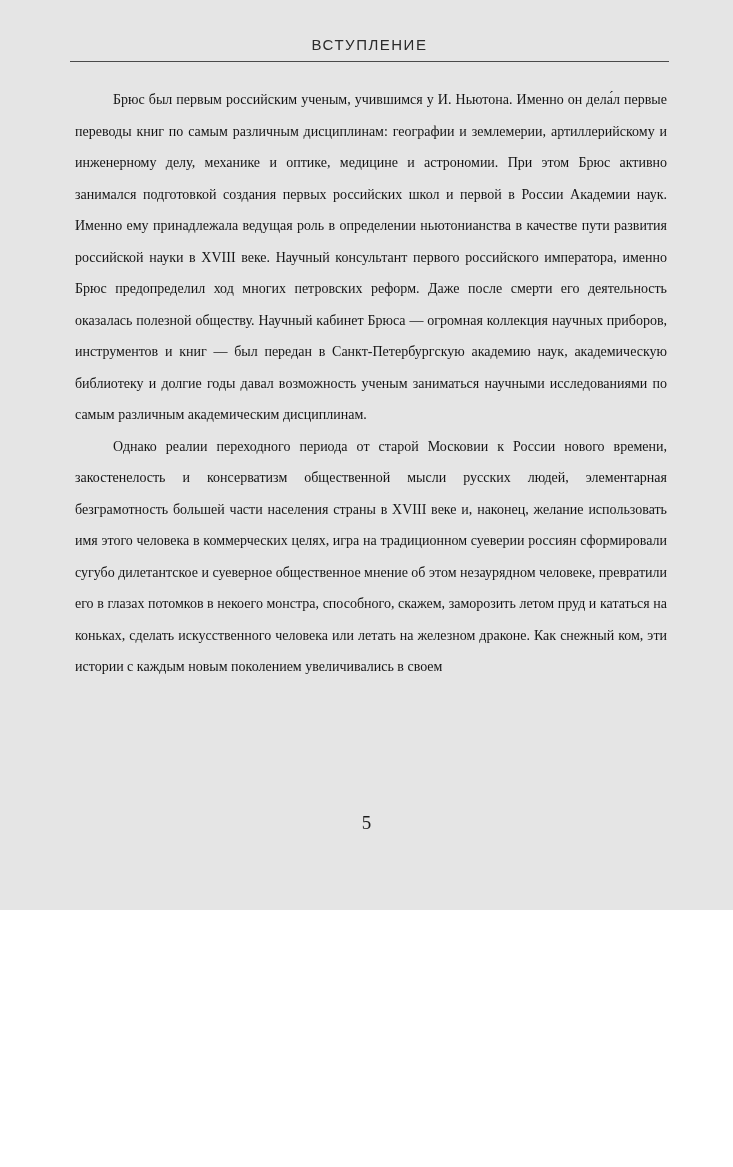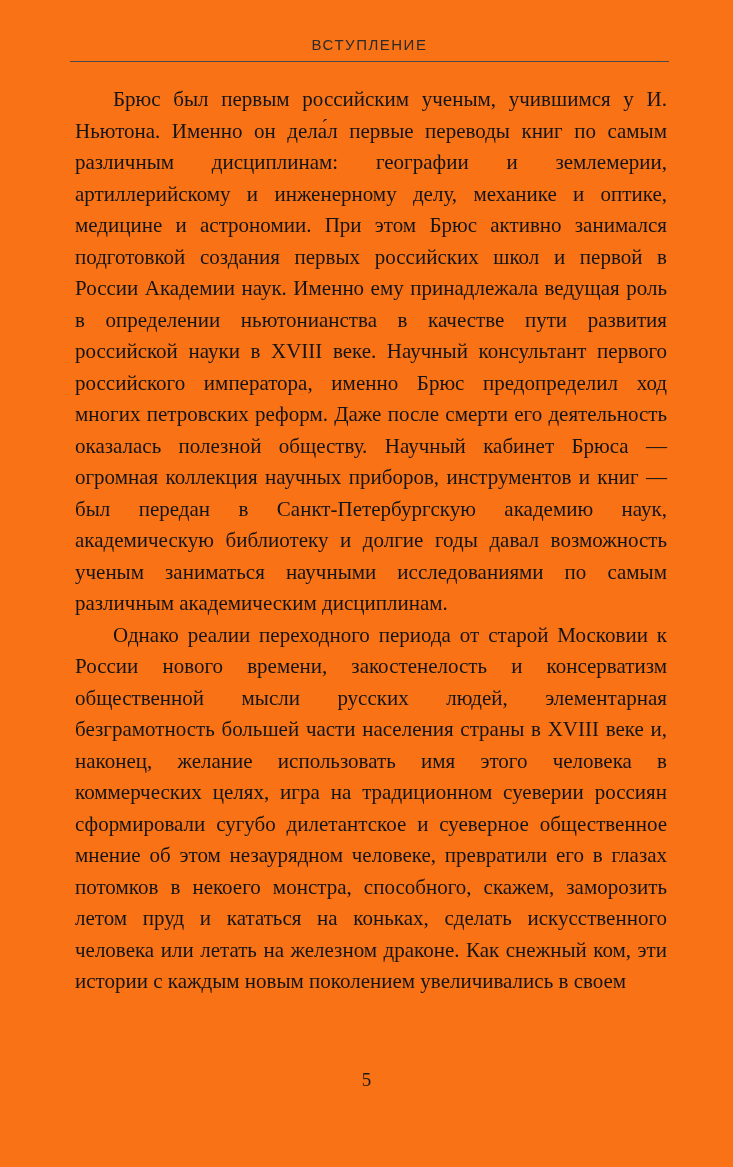--- a/index.html
+++ b/index.html
@@ -3,22 +3,22 @@
 <meta charset="utf-8">
 <style>
   html, body {
     margin: 0;
     padding: 0;
     background: #ffffff;
   }
   .page {
     position: relative;
     width: 733px;
-    height: 1167px;
-    background: #f97316;
+    height: 910px;
+    background: #e5e5e5;
     overflow: hidden;
     color: #1a1a1a;
   }
   .running-head {
     position: absolute;
     top: 36px;
     left: 70px;
     right: 64px;
     text-align: center;
   }
@@ -32,21 +32,21 @@
   .head-rule {
     border-bottom: 1px solid #4a4a4a;
     height: 0;
   }
   .body-text {
     position: absolute;
     top: 84px;
     left: 75px;
     right: 66px;
     font-family: "Liberation Serif", "DejaVu Serif", serif;
-    font-size: 21px;
+    font-size: 14px;
     line-height: 31.5px;
     text-align: justify;
     color: #141414;
     hyphens: auto;
     -webkit-hyphens: auto;
   }
   .body-text p {
     margin: 0;
     text-indent: 38px;
   }

